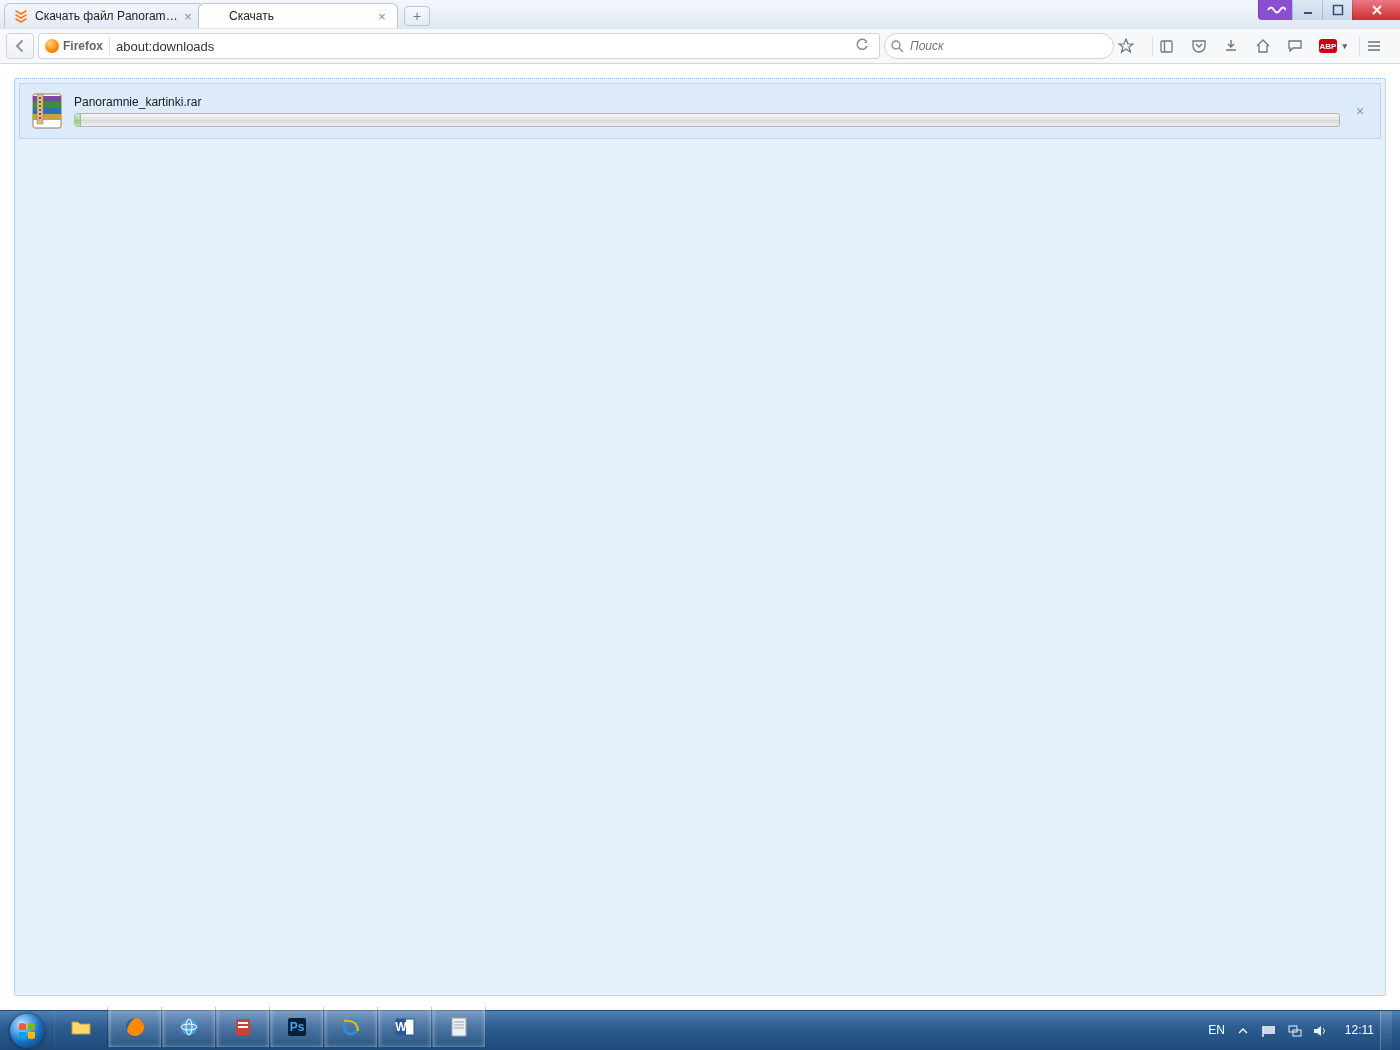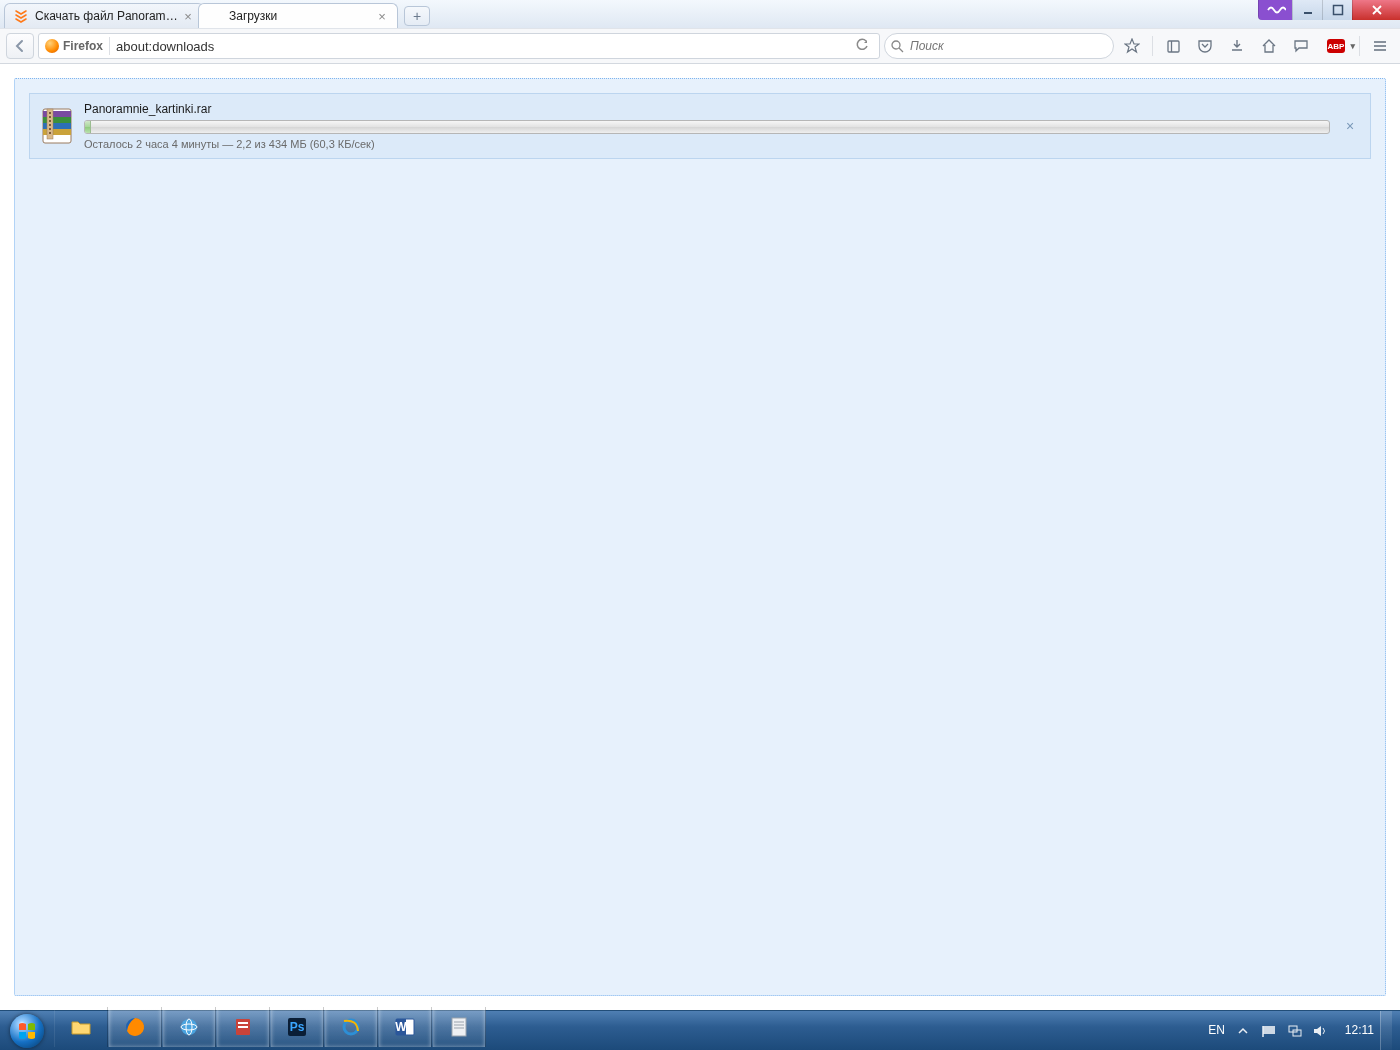--- a/index.html
+++ b/index.html
@@ -28,28 +28,28 @@
 .toolbar { height:36px; background:#f7f8fa; border-top:1px solid #e0e4ea; border-bottom:1px solid #d3d8df; display:flex; align-items:center; padding:0 6px; gap:4px; }
 .navbtn { width:28px; height:26px; border:1px solid #cfd5dd; border-radius:4px; background:linear-gradient(#fdfdfe,#eef1f5); display:flex; align-items:center; justify-content:center; color:#8a97a8; }
 .urlbar { flex:1; height:26px; border:1px solid #cfd5dd; border-radius:3px; background:#fff; display:flex; align-items:center; padding:0 6px; gap:6px; }
 .urlbar .ff { font-weight:600; color:#666; display:flex; gap:4px; }
 .urlbar .ff-icon { width:14px; height:14px; border-radius:50%; background:radial-gradient(circle at 35% 30%,#ffd27a,#ff8a00 60%,#d45500); }
 .urlbar .sep { width:1px; height:18px; background:#dcdfe4; }
 .urlbar input { border:none; outline:none; flex:1; font-size:13px; color:#333; background:transparent; }
 .urlbar .reload { color:#8a8a8a; padding:0 4px; }
 .searchbar { width:230px; height:26px; border:1px solid #cfd5dd; border-radius:13px; background:#fff; display:flex; align-items:center; padding:0 6px; gap:6px; color:#888; }
 .searchbar input { border:none; outline:none; flex:1; font-style:italic; color:#888; background:transparent; }
-.tb-icon { width:28px; height:26px; display:flex; align-items:center; justify-content:center; color:#6b7684; cursor:pointer; }
+.tb-icon { width:28px; height:26px; display:flex; align-items:center; color:#6b7684; cursor:pointer; }
 .tb-sep { width:1px; height:20px; background:#dcdfe4; margin:0 2px; }
 .abp { width:18px; height:14px; background:#cc0000; border-radius:3px; color:#fff; font-size:8px; font-weight:700; display:flex; align-items:center; justify-content:center; position:relative; }
 .abp::after { content:"▾"; position:absolute; right:-10px; color:#666; font-size:9px; }
 
 
 .content { flex:1; background:#fff; padding:14px; overflow:auto; }
-.dl-box { border:1px dotted #7fb5ef; background:#e7f1fc; border-radius:2px; padding:14px; min-height:100%; }
+.dl-box { border:1px dotted #7fb5ef; background:#e7f1fc; border-radius:2px; padding:4px; min-height:100%; }
 .dl-item { background:#dceaf9; border:1px solid #bcd5ef; display:flex; align-items:center; padding:8px 10px; gap:10px; position:relative; }
 .dl-item .rar-icon { width:34px; height:38px; flex-shrink:0; }
 .dl-main { flex:1; display:flex; flex-direction:column; gap:4px; }
 .dl-name { font-size:12px; color:#1a1a1a; }
 .dl-progress { height:14px; border:1px solid #b6b6b6; border-radius:3px; background:linear-gradient(#f6f6f6,#e3e3e3 48%,#d6d6d6 52%,#efefef); position:relative; overflow:hidden; }
 .dl-progress .fill { position:absolute; left:0; top:0; bottom:0; width:3%; background:linear-gradient(#cfe7c8,#a9d79c 48%,#8fcc7e 52%,#b9e1ad); border-right:1px solid #9bbd90; }
 .dl-status { font-size:11px; color:#6a6a6a; }
 .dl-cancel { width:20px; height:20px; display:flex; align-items:center; justify-content:center; color:#7a98b8; cursor:pointer; font-size:14px; }
 
 
@@ -75,21 +75,21 @@
     <span class="tab-icon">
       <svg width="14" height="14" viewBox="0 0 14 14">
           <path d="M2 2 L7 5 L12 2 M2 6 L7 9 L12 6 M2 10 L7 13 L12 10" stroke="#ff7a1a" stroke-width="1.6" fill="none" stroke-linecap="round"></path>
         </svg>
     </span>
     <span class="tab-title">Скачать файл Panoramnie...</span>
     <span class="tab-close">×</span>
   </div>
   <div class="tab active">
     <span class="tab-icon"></span>
-    <span class="tab-title">Загрузки</span>
+    <span class="tab-title">Скачать</span>
     <span class="tab-close">×</span>
   </div>
   <div class="newtab">+</div>
 
   <div class="wincontrols">
     <div class="wc mask">
       <svg width="20" height="10" viewBox="0 0 20 10">
           <path d="M2 5 Q5 0 8 5 Q11 10 14 5 Q17 0 20 5" stroke="#fff" stroke-width="1.8" fill="none"></path>
         </svg>
     </div>
@@ -201,21 +201,20 @@
             <circle cx="10" cy="18" r="1" fill="#5b3a1e"></circle>
             <circle cx="10" cy="22" r="1" fill="#5b3a1e"></circle>
             <circle cx="10" cy="26" r="1" fill="#5b3a1e"></circle>
         </svg>
       </div>
       <div class="dl-main">
         <div class="dl-name">Panoramnie_kartinki.rar</div>
         <div class="dl-progress">
           <div class="fill" style="width: 0.5%;"></div>
         </div>
-        <div class="dl-status">Осталось 2 часа 4 минуты — 2,2 из 434 МБ (60,3 КБ/сек)</div>
       </div>
       <div class="dl-cancel">×</div>
     </div>
   </div>
 </div>
 
 <div class="taskbar">
   <div class="start">
     <div class="orb">
       <svg width="20" height="20" viewBox="0 0 20 20">

